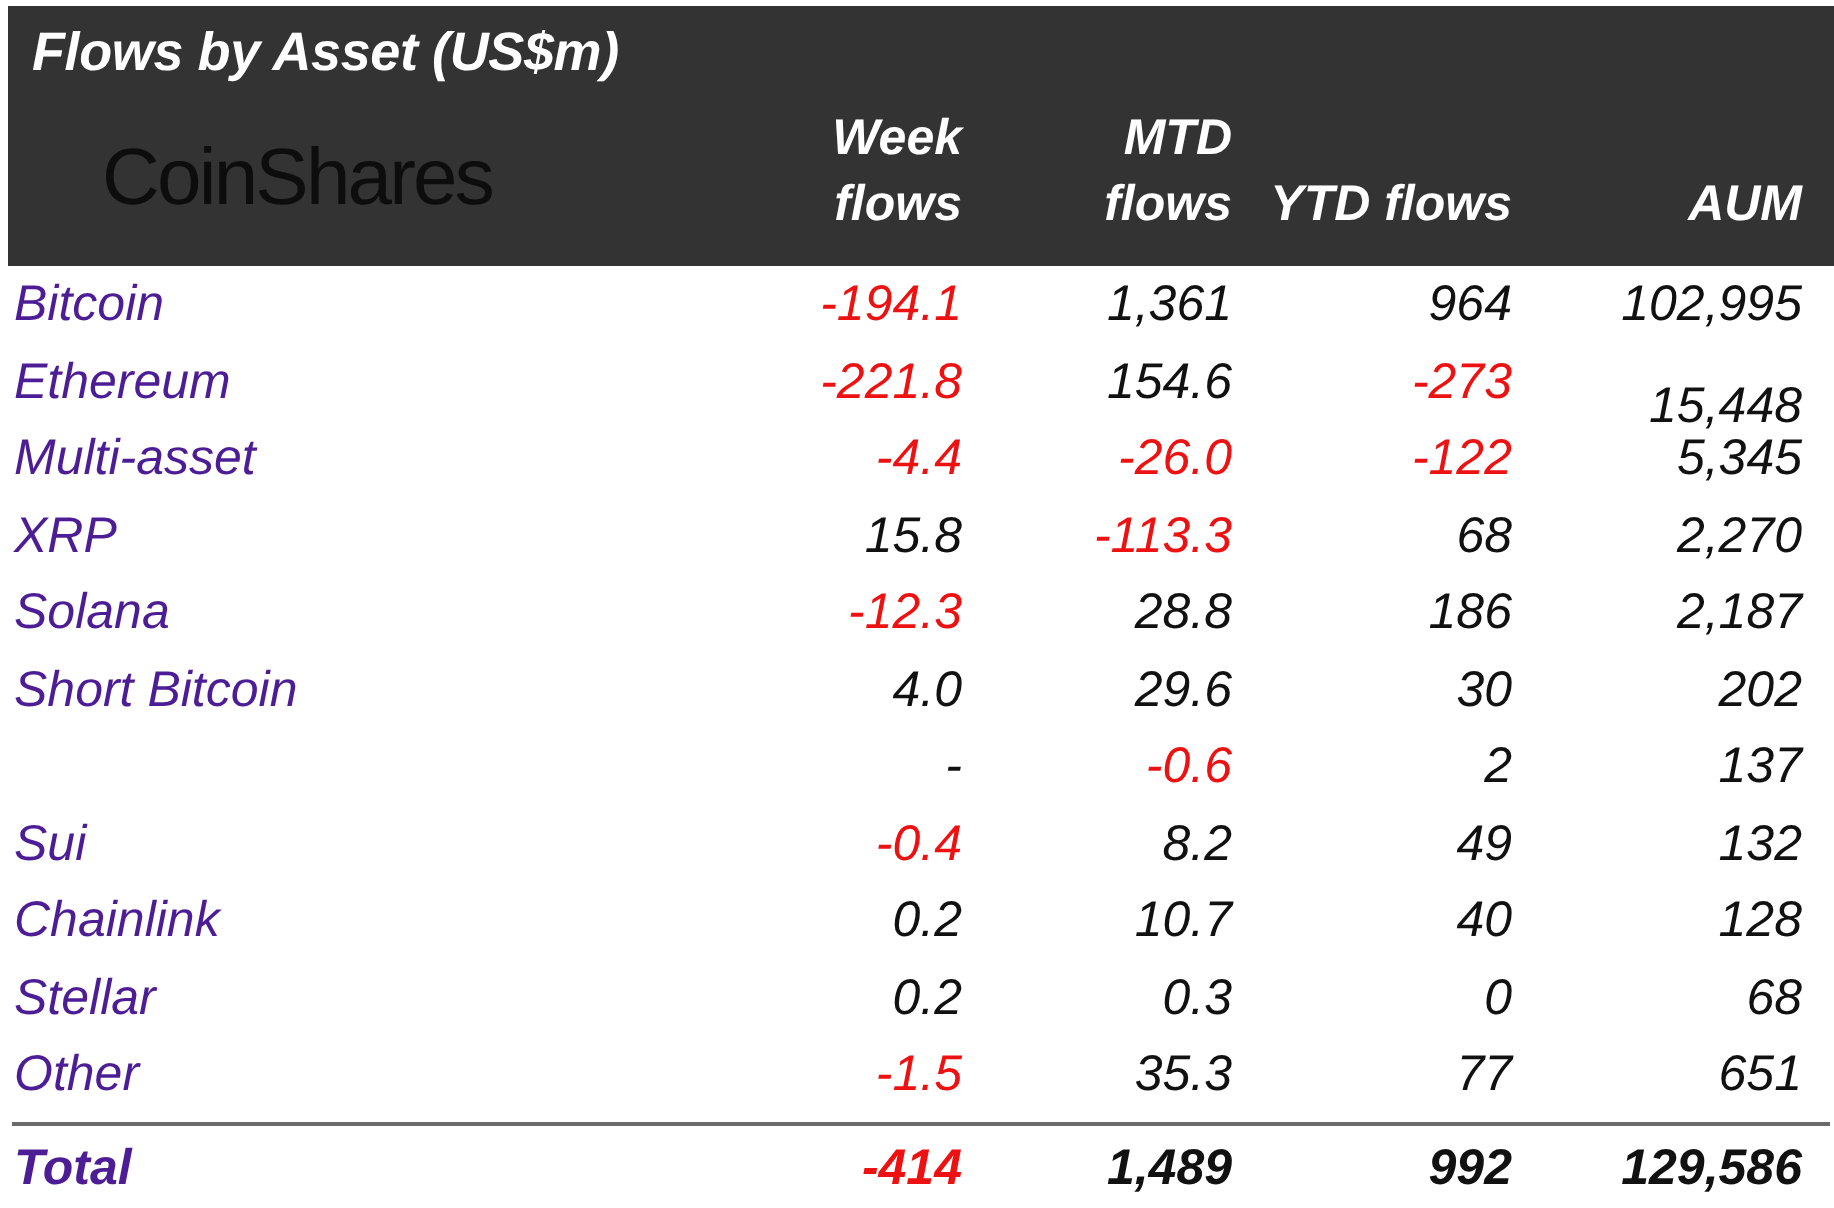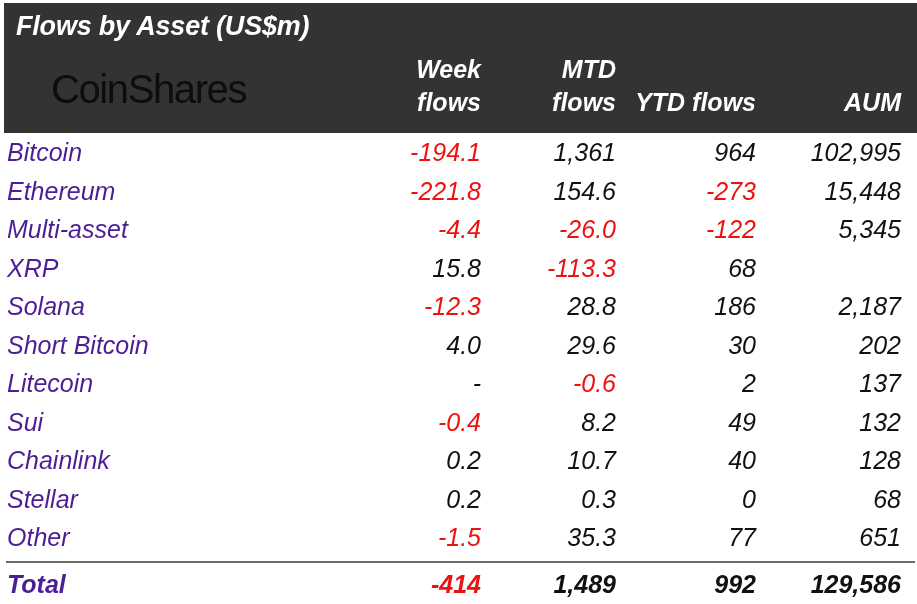--- a/index.html
+++ b/index.html
@@ -151,51 +151,51 @@
           <div class="rval neg" style="right: 436px;">-194.1</div>
           <div class="rval" style="right: 301px;">1,361</div>
           <div class="rval" style="right: 161px;">964</div>
           <div class="rval" style="right: 16px;">102,995</div>
         </div>
         <div class="row" style="top: 38.5px;">
           <div class="rlabel">Ethereum</div>
           <div class="rval neg" style="right: 436px;">-221.8</div>
           <div class="rval" style="right: 301px; text-align: right;">154.6</div>
           <div class="rval neg" style="right: 161px;">-273</div>
-          <div class="rval" style="right: 16px;">15,448</div>
+          <div class="rval" style="right: 16px; margin-top: 12px;">15,448</div>
         </div>
         <div class="row" style="top: 77px;">
           <div class="rlabel">Multi-asset</div>
           <div class="rval neg" style="right: 436px;">-4.4</div>
           <div class="rval neg" style="right: 301px;">-26.0</div>
           <div class="rval neg" style="right: 161px;">-122</div>
           <div class="rval" style="right: 16px;">5,345</div>
         </div>
         <div class="row" style="top: 115.5px;">
           <div class="rlabel">XRP</div>
           <div class="rval" style="right: 436px;">15.8</div>
           <div class="rval neg" style="right: 301px;">-113.3</div>
           <div class="rval" style="right: 161px;">68</div>
+          <div class="rval" style="right: 16px;">2,270</div>
         </div>
         <div class="row" style="top: 154px;">
           <div class="rlabel">Solana</div>
           <div class="rval neg" style="right: 436px;">-12.3</div>
           <div class="rval" style="right: 301px;">28.8</div>
           <div class="rval" style="right: 161px;">186</div>
           <div class="rval" style="right: 16px;">2,187</div>
         </div>
         <div class="row" style="top: 192.5px;">
           <div class="rlabel">Short Bitcoin</div>
           <div class="rval" style="right: 436px;">4.0</div>
           <div class="rval" style="right: 301px;">29.6</div>
           <div class="rval" style="right: 161px;">30</div>
           <div class="rval" style="right: 16px;">202</div>
         </div>
         <div class="row" style="top: 231px;">
-          <div class="rlabel">Litecoin</div>
           <div class="rval" style="right: 436px;">-</div>
           <div class="rval neg" style="right: 301px;">-0.6</div>
           <div class="rval" style="right: 161px;">2</div>
           <div class="rval" style="right: 16px;">137</div>
         </div>
         <div class="row" style="top: 269.5px;">
           <div class="rlabel">Sui</div>
           <div class="rval neg" style="right: 436px;">-0.4</div>
           <div class="rval" style="right: 301px;">8.2</div>
           <div class="rval" style="right: 161px;">49</div>

